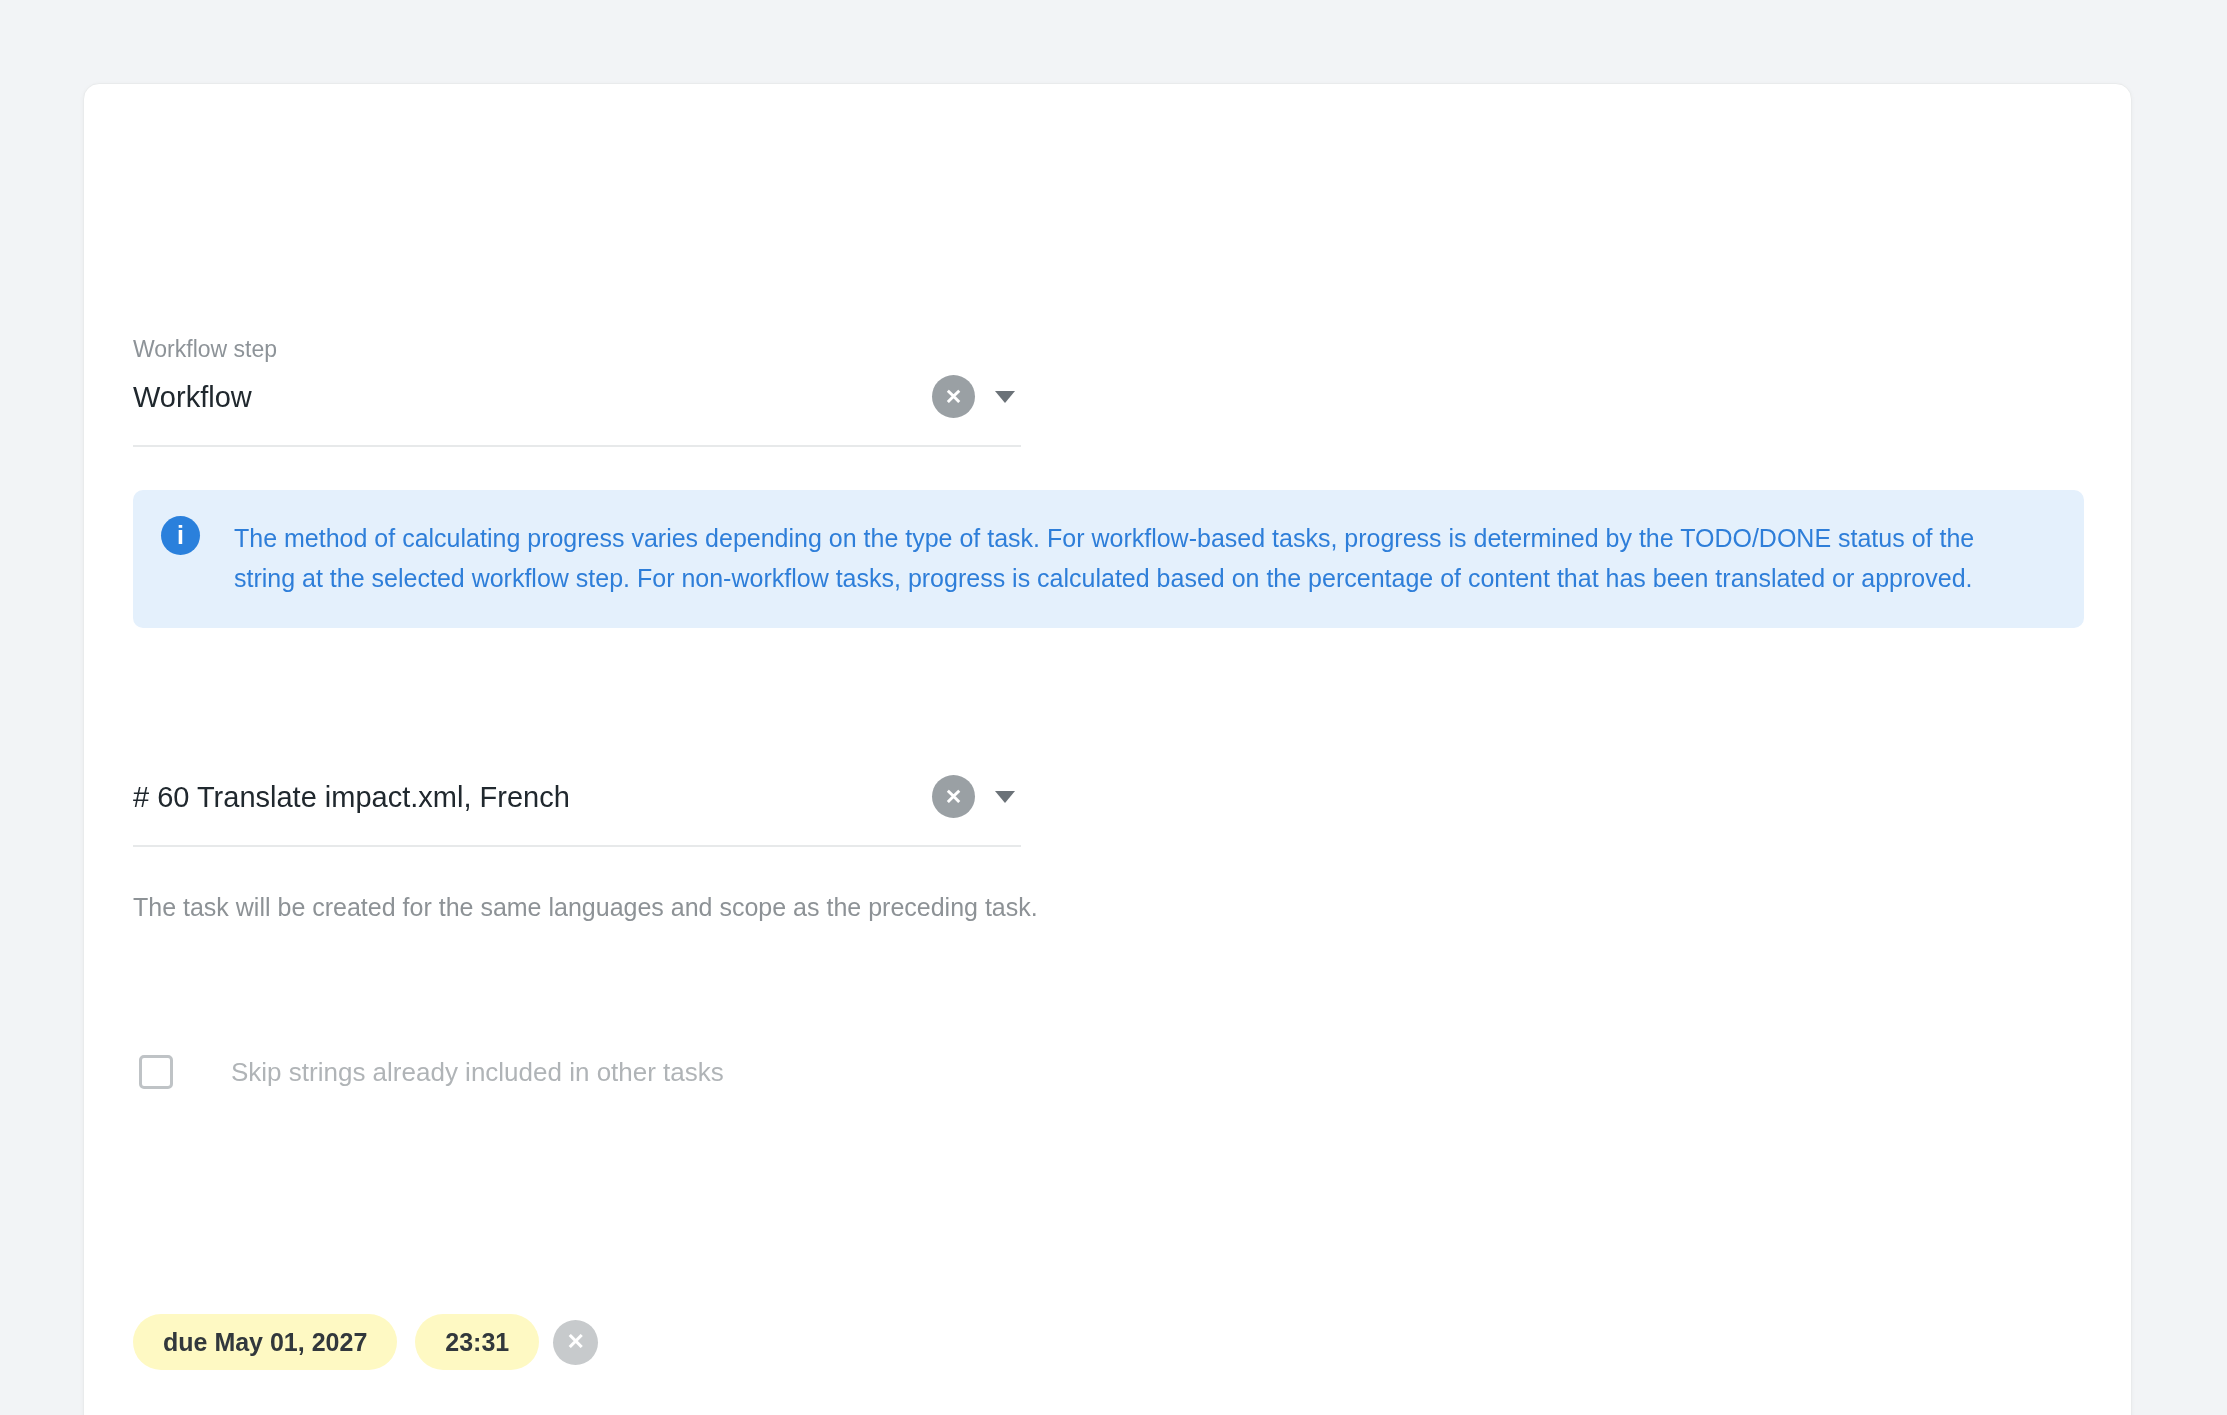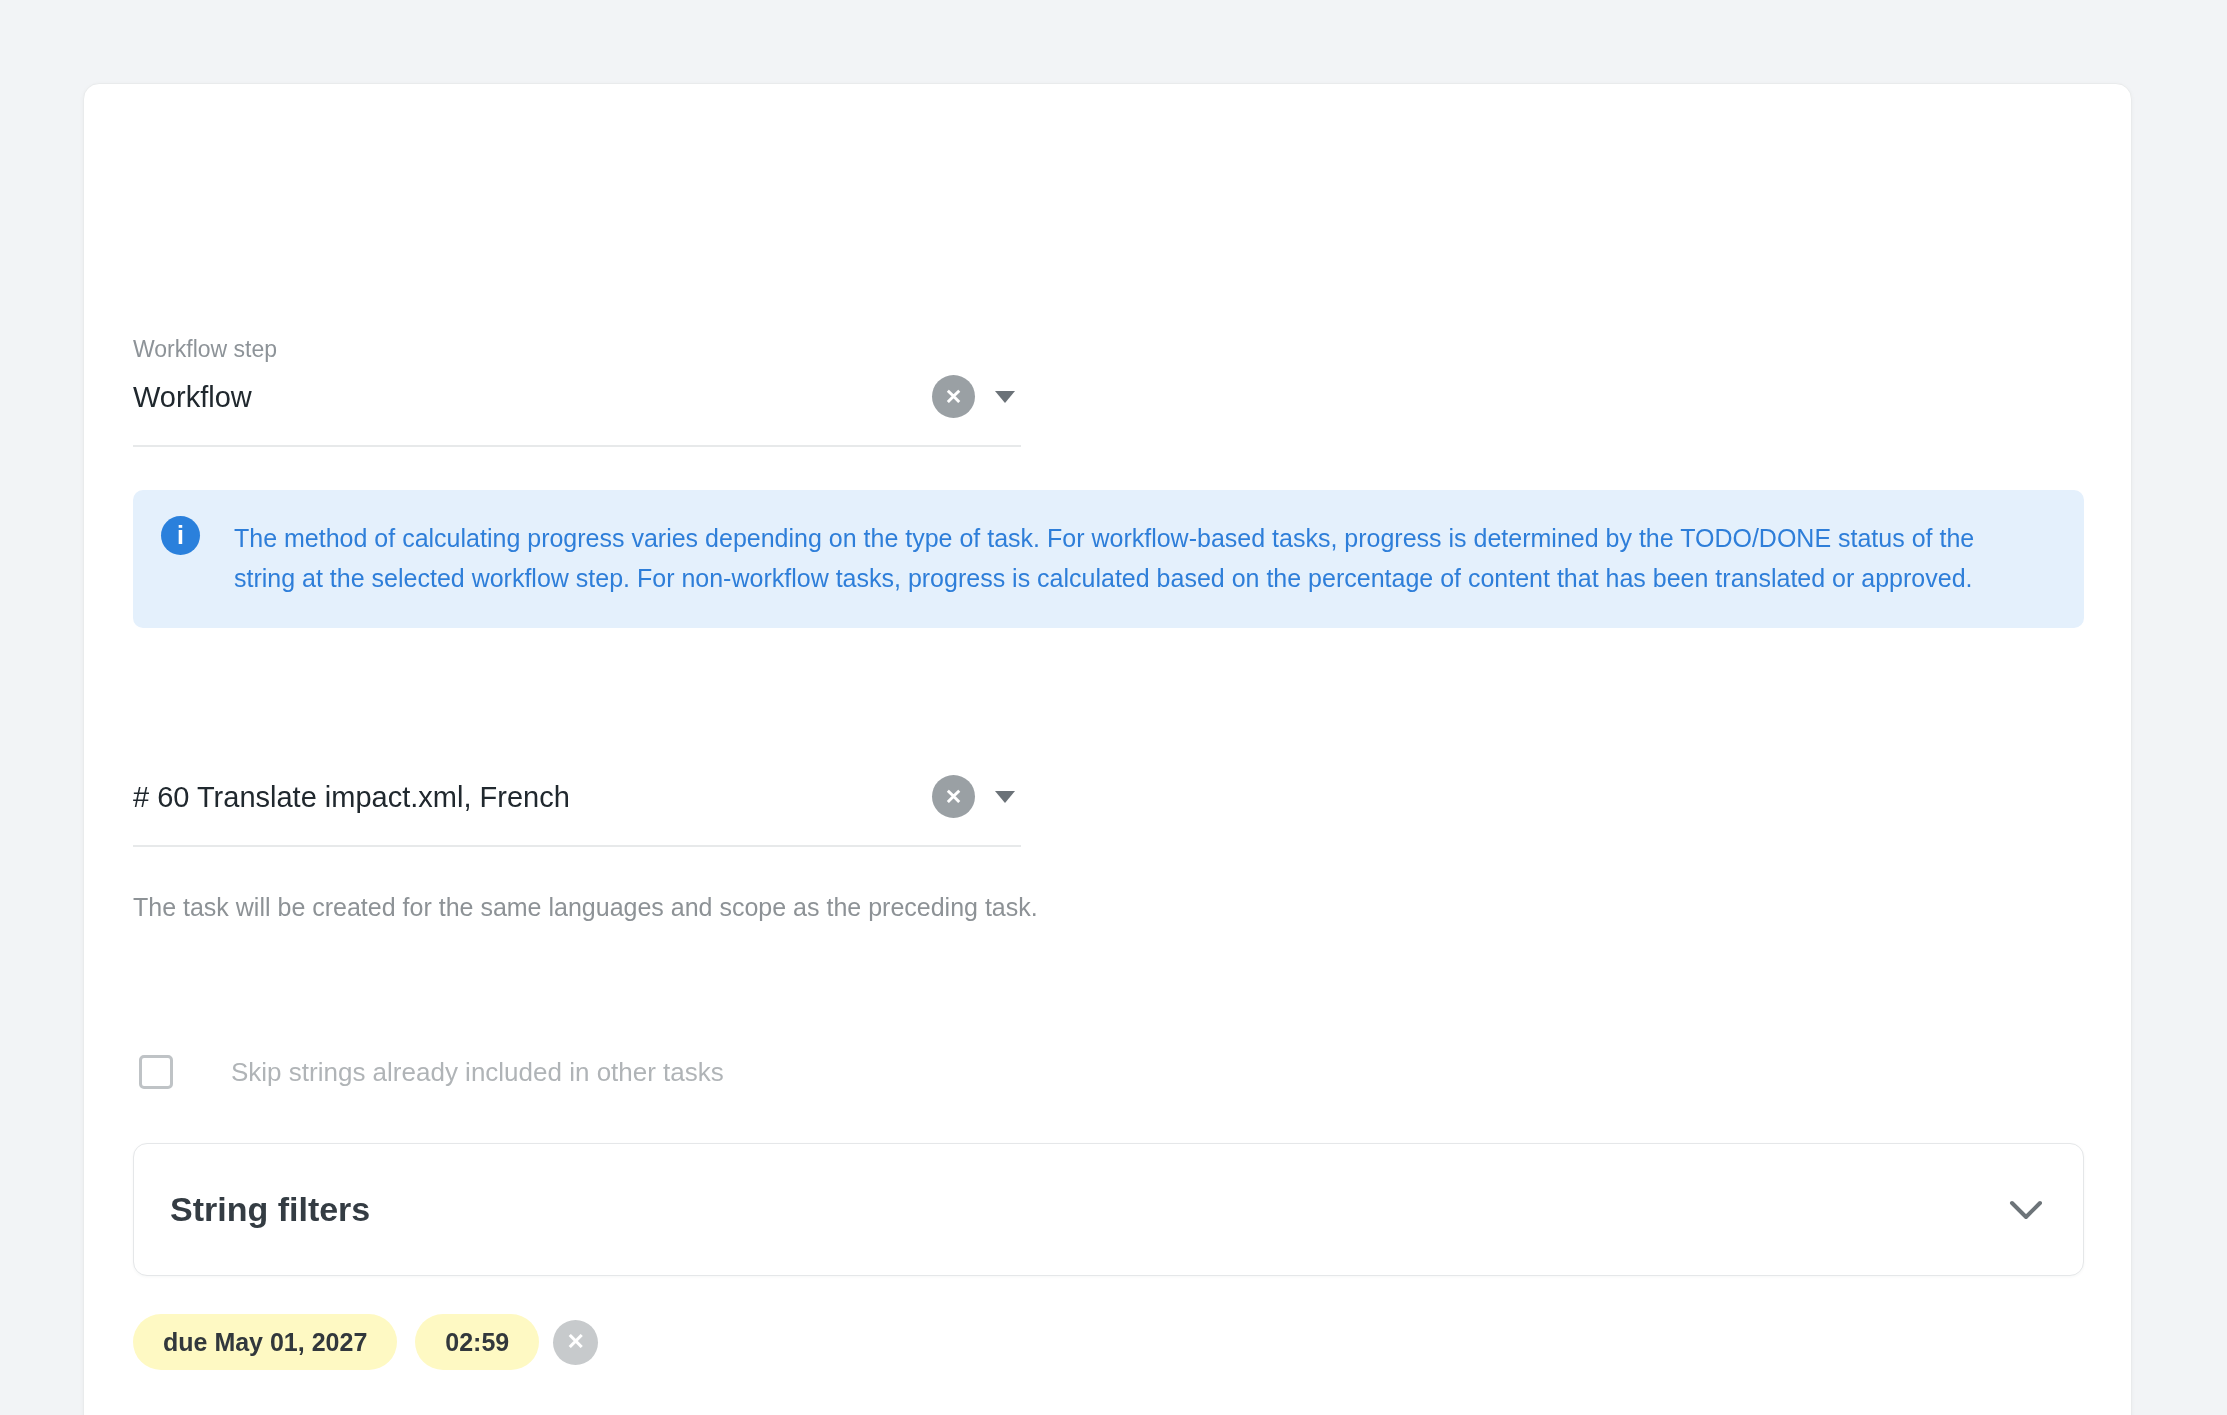--- a/index.html
+++ b/index.html
@@ -131,28 +131,22 @@
     </div>
   </div>
 
   <div class="helper-text">The task will be created for the same languages and scope as the preceding task.</div>
 
   <div class="checkbox-row">
     <div class="checkbox-box"></div>
     <div class="checkbox-label">Skip strings already included in other tasks</div>
   </div>
 
-  <div class="filters-panel">
-    <div class="filters-title">String filters</div>
-    <svg class="chevron" width="34" height="22" viewBox="0 0 34 22">
-      <polyline points="3,4 17,18 31,4" fill="none" stroke="#6d7479" stroke-width="4" stroke-linecap="round" stroke-linejoin="round"></polyline>
-    </svg>
-  </div>
 
   <div class="chips-row">
     <div class="chip">due May 01, 2027</div>
-    <div class="chip">02:59</div>
+    <div class="chip">23:31</div>
     <div class="chip-remove">
         <span>✕</span>
       </div>
   </div>
 
 </div>
 
 </body></html>

